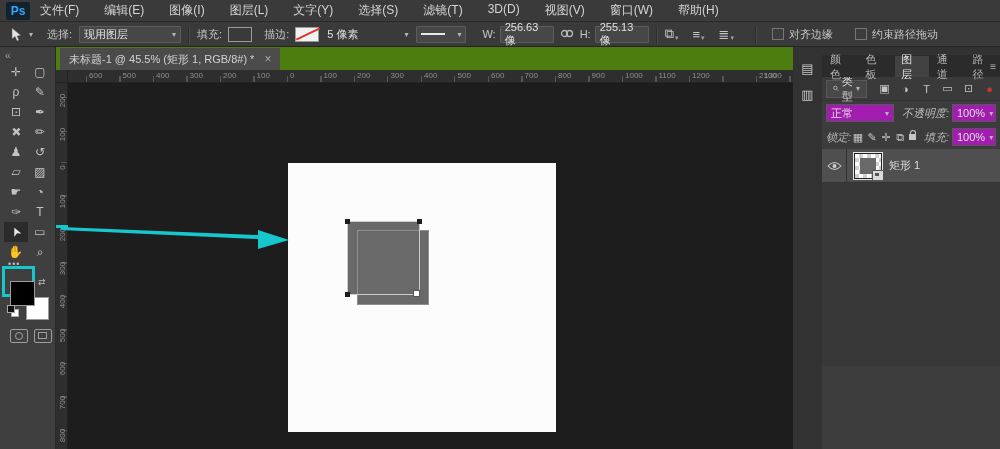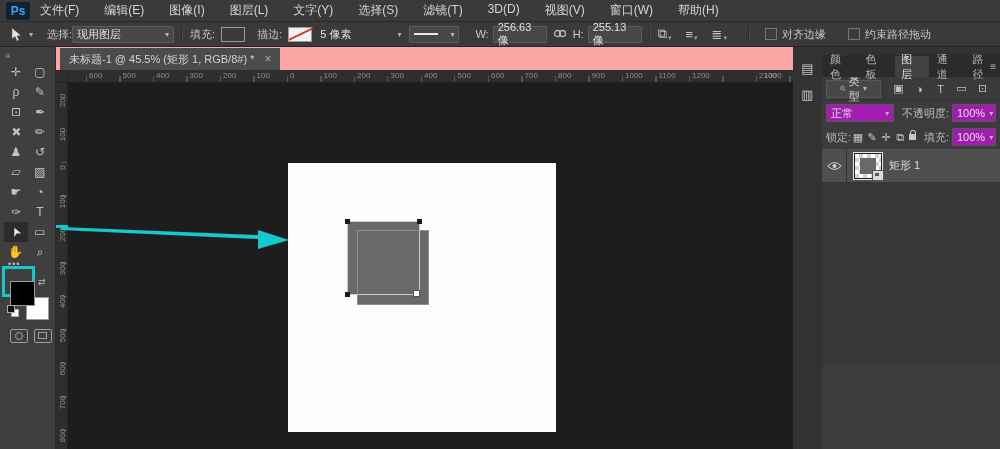--- a/index.html
+++ b/index.html
@@ -22,21 +22,21 @@
   .swatch{width:22px;height:13px;border:1px solid #9a9a9a;background:#3a3a3a;position:relative;}
   .swatch.none::after{content:"";position:absolute;left:-1px;top:5px;width:26px;height:2px;background:#d33a2f;transform:rotate(-26deg);}
   .swatch.stroke-swatch{background:#f2f2f2;}
   .checkbox{width:10px;height:10px;border:1px solid #767676;background:#3c3c3c;display:inline-block;margin-right:5px;}
   .obtn{display:flex;align-items:flex-end;color:#c6c6c6;margin-right:14px;}
   .obtn .g{font-size:13px;}
   .obtn .dn{font-size:7px;margin-left:1px;color:#9f9f9f;}
   .cursor-svg{display:block;}
 
   
-  .tabbar{left:56px;top:47px;width:737px;height:23px;background:#fca5a5;display:flex;align-items:flex-end;}
+  .tabbar{left:56px;top:47px;width:737px;height:23px;background:#4d7c0f;display:flex;align-items:flex-end;}
   .doctab{height:22px;background:#4b4b4b;color:#d2d2d2;font-size:11px;display:flex;align-items:center;padding:0 9px;margin-left:4px;}
   .doctab .close{margin-left:10px;color:#a8a8a8;font-size:12px;}
 
   
   .toolbar{left:0;top:47px;width:56px;height:402px;background:#3f3f3f;border-right:1px solid #2a2a2a;box-sizing:border-box;}
   .tb-collapse{position:absolute;left:5px;top:3px;color:#9f9f9f;font-size:10px;letter-spacing:-1px;}
   .toolgrid{position:absolute;left:4px;top:15px;width:48px;display:grid;grid-template-columns:24px 24px;grid-auto-rows:20px;}
   .tool{display:flex;align-items:center;justify-content:center;color:#c4c4c4;font-size:12px;}
   .tool.active{background:#2b2b2b;color:#e8e8e8;}
   .tool[data-name="path-selection-tool"] .tglyph{display:inline-block;transform:rotate(-115deg);}
@@ -76,24 +76,24 @@
   
   .rightdock{left:793px;top:47px;width:207px;height:402px;background:#323232;}
   .dockstrip-icon{position:absolute;left:6px;width:17px;height:15px;color:#c6c6c6;font-size:13px;display:flex;align-items:center;justify-content:center;}
   .panel{position:absolute;left:29px;top:8px;width:178px;height:394px;background:#3c3c3c;}
   .ptabs{position:relative;height:22px;background:#2b2b2b;display:flex;align-items:flex-end;}
   .ptab{height:21px;display:flex;align-items:center;padding:0 6px;font-size:11px;color:#b2b2b2;margin-left:2px;}
   .ptab.active{background:#424242;color:#e4e4e4;}
   .pmenu{position:absolute;right:4px;top:6px;color:#b5b5b5;font-size:10px;}
   .prow{display:flex;align-items:center;height:24px;padding:0 4px;box-sizing:border-box;}
   .filter-row{background:#3a3a3a;border-bottom:1px solid #333;}
-  .searchbox{width:62px;height:16px;background:#474747;border:1px solid #585858;display:flex;align-items:center;padding:0 13px;color:#dcdcdc;font-size:11px;}
+  .searchbox{width:62px;height:16px;background:#474747;border:1px solid #585858;display:flex;align-items:center;padding:0 6px;color:#dcdcdc;font-size:11px;}
   .ficon{width:17px;height:16px;display:flex;align-items:center;justify-content:center;color:#c3c3c3;font-size:11px;margin-left:2px;border:1px solid transparent;}
   .select{background:#a21caf;border:1px solid #585858;height:16px;display:flex;align-items:center;padding:0 4px;color:#e0e0e0;font-size:11px;}
-  .plabel{font-size:11px;color:#bcbcbc;}
+  .plabel{font-size:11px;color:#bcbcbc;font-style:italic;}
   .lkicon{width:14px;text-align:center;color:#c3c3c3;font-size:11px;margin:0 1px;}
   .padlock{position:relative;display:inline-block;width:8px;height:6px;background:#c6c6c6;margin:0 2px;}
   .padlock::before{content:"";position:absolute;left:1px;top:-4px;width:4px;height:3px;border:1px solid #c6c6c6;border-bottom:none;border-radius:3px 3px 0 0;}
   .layerlist{background:#383838;}
   .lrow{display:flex;align-items:center;height:33px;background:#3f3f3f;border-bottom:1px solid #343434;}
   .lrow.selected{background:#4f4f4f;}
   .eyebox{width:24px;height:33px;display:flex;align-items:center;justify-content:center;border-right:1px solid #313131;}
   .thumb{width:28px;height:26px;margin:0 7px;border:1px solid #202020;position:relative;box-sizing:border-box;}
   .thumb.checker{background:#fff;background-image:linear-gradient(45deg,#cfcfcf 25%,transparent 25%,transparent 75%,#cfcfcf 75%),linear-gradient(45deg,#cfcfcf 25%,transparent 25%,transparent 75%,#cfcfcf 75%);background-size:8px 8px;background-position:0 0,4px 4px;outline:1px solid #e6e6e6;}
   .thumb .inner-rect{position:absolute;left:5px;top:4px;width:16px;height:16px;background:#696969;}
@@ -126,21 +126,21 @@
       </div>
   </div>
 
   <div class="abs optionsbar" data-name="options-bar">
     <span style="margin:0 2px 0 10px;" data-name="active-tool-icon">
       <svg class="cursor-svg" width="13" height="15" viewBox="0 0 13 15">
           <path d="M2 1 L2 12 L5 9.5 L7 14 L9 13 L7 9 L11 8.6 Z" fill="#e4e4e4" stroke="#555" stroke-width="0.5"></path>
         </svg>
     </span>
     <span class="chev" data-name="tool-preset-chevron-icon">▾</span>
-    <span class="nowrap" style="margin:0 0 0 14px;" data-name="select-label">选择:</span>
+    <span class="nowrap" style="margin:0 7px 0 14px;" data-name="select-label">选择:</span>
     <div class="field" style="width:92px;justify-content:space-between;" data-name="select-mode-dropdown">
       <span data-name="select-mode-value">现用图层</span>
       <span class="chev" data-name="select-mode-chevron-icon">▾</span>
     </div>
     <div class="ob-sep" data-name="options-divider"></div>
     <span class="nowrap" style="margin-right:6px;" data-name="fill-label">填充:</span>
     <div class="swatch" data-name="fill-swatch"></div>
     <span class="nowrap" style="margin:0 6px 0 12px;" data-name="stroke-label">描边:</span>
     <div class="swatch stroke-swatch none" data-name="stroke-swatch"></div>
     <span class="nowrap" style="margin:0 20px 0 8px;color:#e0e0e0;" data-name="stroke-size-value">5 像素</span>

